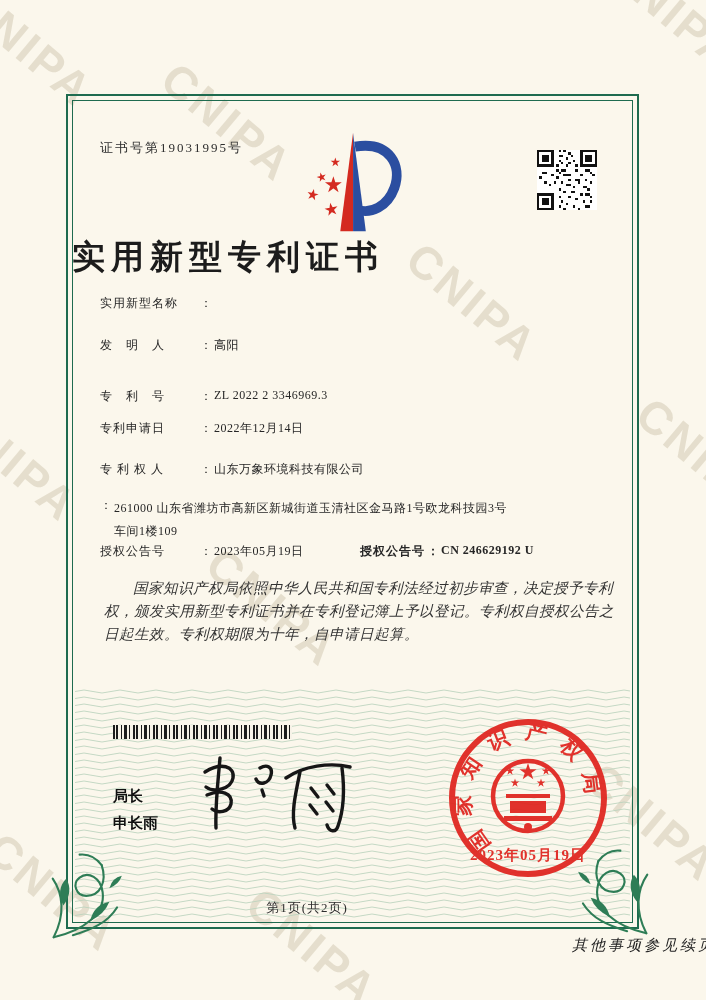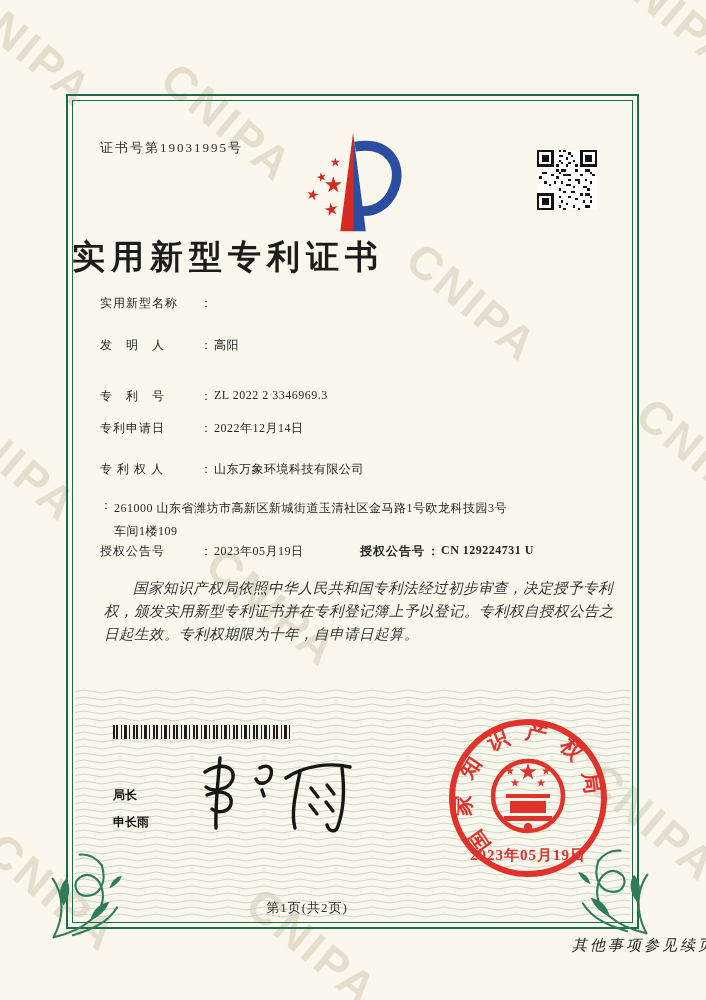--- a/index.html
+++ b/index.html
@@ -52,21 +52,21 @@
       #1c1c1c 8px 9px,#f7f3e8 9px 11px,#1c1c1c 11px 14px,#f7f3e8 14px 16px,
       #1c1c1c 16px 17px,#f7f3e8 17px 20px);
   }
   .waves{position:absolute;left:75px;top:688px;pointer-events:none;}
   .ornament{position:absolute;pointer-events:none;}
   .orn-left{left:46px;top:846px;}
   .orn-right{left:558px;top:842px;transform:scaleX(-1);}
   .signer{
     position:absolute;left:113px;top:782px;
     font-family:"Liberation Sans","DejaVu Sans",sans-serif;
-    font-weight:700;font-size:12px;line-height:27px;color:#111;
+    font-weight:700;font-size:15px;line-height:27px;color:#111;
   }
   .signature{position:absolute;left:190px;top:742px;}
   .seal{position:absolute;left:440px;top:710px;opacity:0.93;}
   .page-indicator{
     position:absolute;left:72px;top:899px;width:470px;text-align:center;
     font-size:13px;letter-spacing:1px;color:#2e2e2e;
   }
   .continuation{
     position:absolute;left:10px;top:936px;width:706px;text-align:right;
     font-size:15px;font-style:italic;letter-spacing:3px;color:#222;
@@ -244,21 +244,21 @@
       <span class="fvalue">261000 山东省潍坊市高新区新城街道玉清社区金马路1号欧龙科技园3号车间1楼109</span>
   </div>
   <div class="field" style="top:543px">
     <span class="flabel">授权公告号</span>
       <span class="fcolon">：</span>
       <span class="fvalue">2023年05月19日</span>
   </div>
   <div class="field g2" style="top:543px">
     <span class="flabel">授权公告号</span>
       <span class="fcolon">：</span>
-      <span class="fvalue">CN 129224731 U</span>
+      <span class="fvalue">CN 246629192 U</span>
   </div>
 
   <div class="paras">
     <p>国家知识产权局依照中华人民共和国专利法经过初步审查，决定授予专利权，颁发实用新型专利证书并在专利登记簿上予以登记。专利权自授权公告之日起生效。专利权期限为十年，自申请日起算。</p>
   </div>
 
   <div class="barcode"></div>
 
   <div class="signer">
     <div>局长</div>

